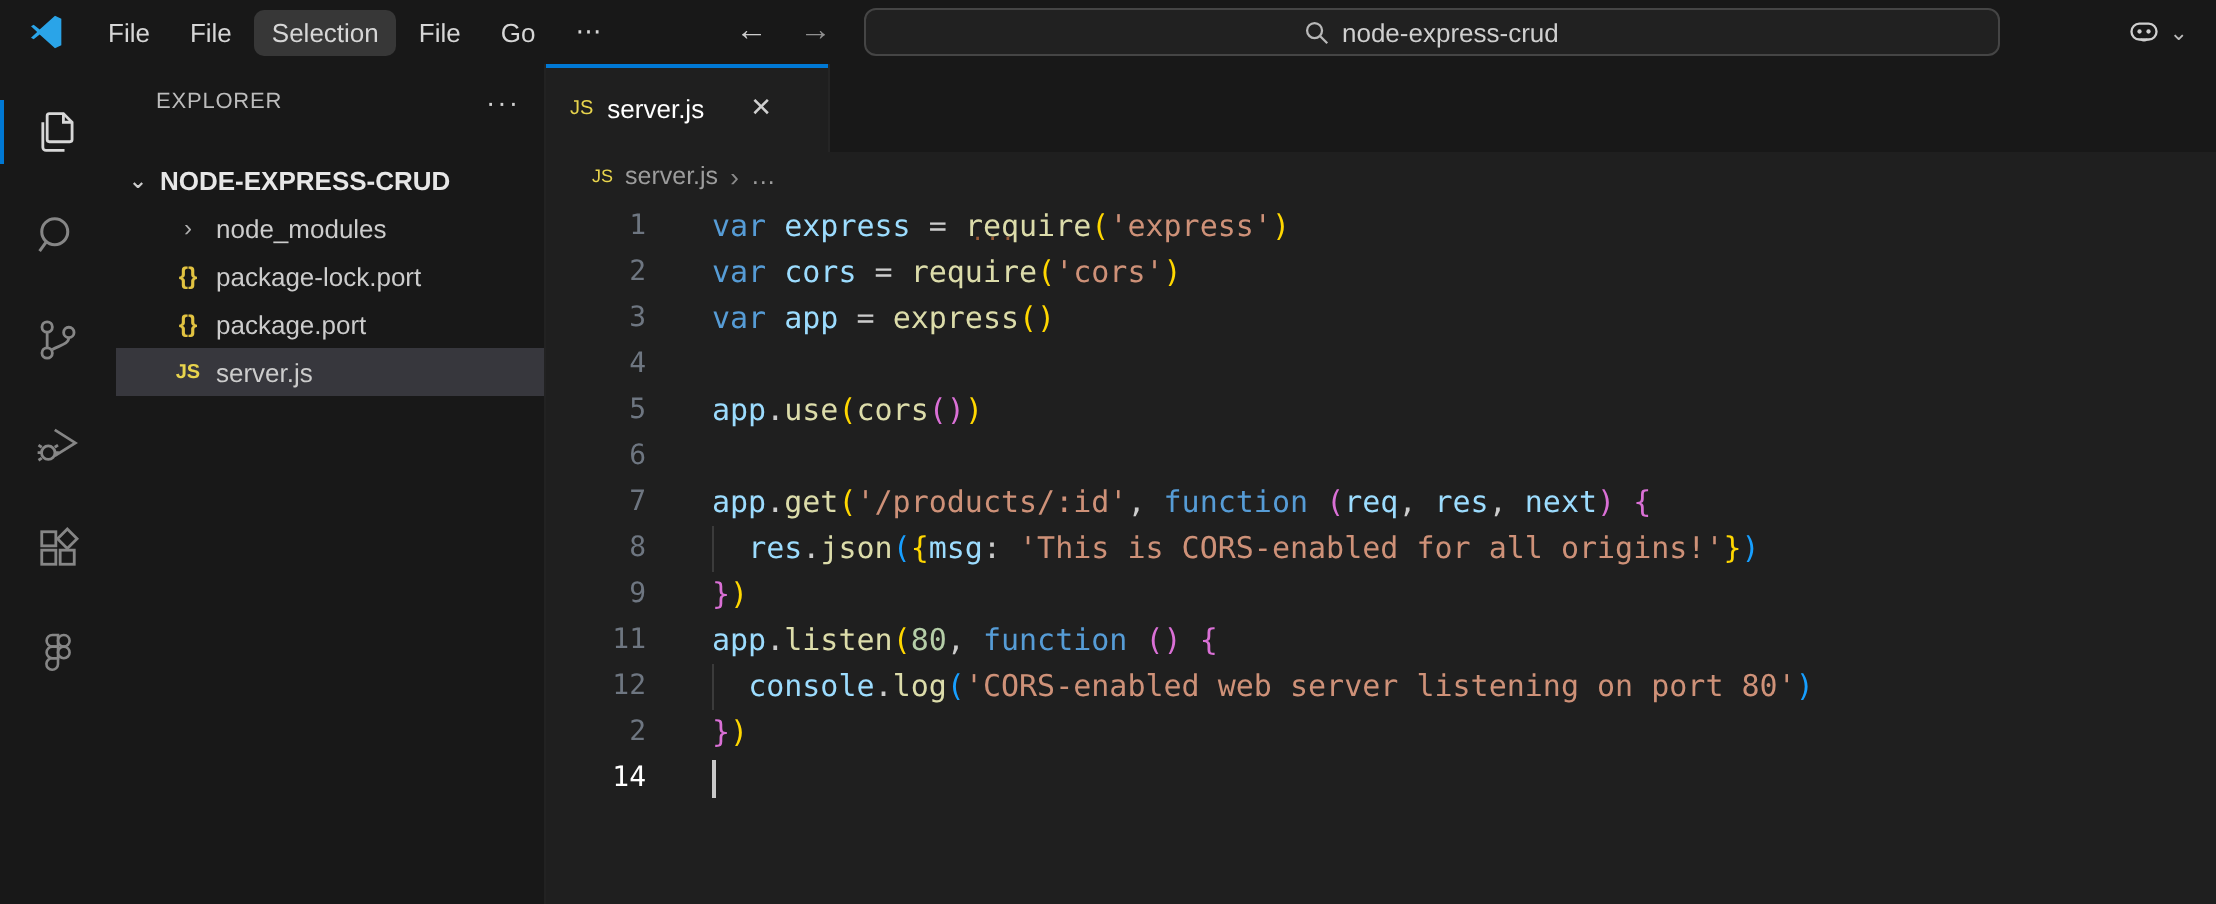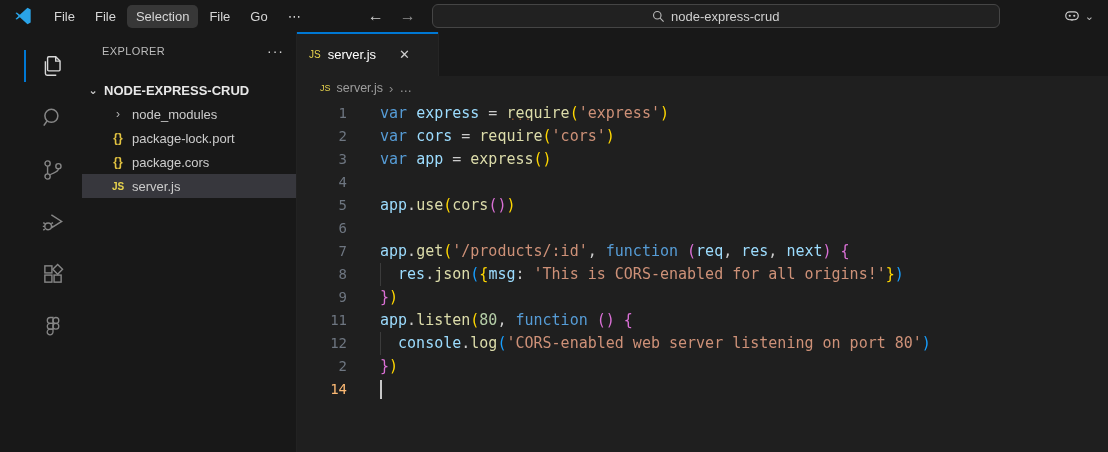--- a/index.html
+++ b/index.html
@@ -16,21 +16,21 @@
   .arrow-back { color:#cccccc; }
   .arrow-fwd  { color:#8f8f8f; }
   .command-center { width:568px; height:24px; margin-left:16px; background:#212121;
       border:1px solid #454545; border-radius:6px; display:flex; align-items:center;
       justify-content:center; gap:6px; color:#cfcfcf; font-size:13px; }
   .command-center svg { flex:none; }
   .right-tools { margin-left:auto; margin-right:14px; display:flex; align-items:center; gap:3px; color:#cfcfcf; }
   .chevron-small { font-size:11px; color:#bdbdbd; }
 
   
-  .main { display:flex; height:420px;margin-left:24px; }
+  .main { display:flex; height:420px; }
 
   
   .activitybar { width:58px; background:#181818; padding-top:8px; flex:none; }
   .activity-item { height:52px; display:flex; align-items:center; justify-content:center;
       color:#868686; position:relative; }
   .activity-item.active { color:#d7d7d7; }
   .activity-item.active::before { content:""; position:absolute; left:0; top:10px; bottom:10px;
       width:2px; background:var(--accent,#0078d4); }
 
   
@@ -58,21 +58,21 @@
   .breadcrumb { height:24px; display:flex; align-items:center; gap:6px; padding-left:23px;
       color:#9d9d9d; font-size:12.5px; flex:none; }
   .breadcrumb .icon-js { font-size:9px; }
   .bc-sep { font-size:13px; color:#8a8a8a; }
 
   
   .code-area { flex:1; overflow:hidden; font-family:"DejaVu Sans Mono","Liberation Mono",monospace;
       font-size:15px; padding-top:2px; }
   .code-line { display:flex; height:23px; line-height:23px; white-space:pre; }
   .ln { width:50px; text-align:right; color:#6e7681; flex:none; font-size:14px; }
-  .ln.active { color:#fdba74; }
+  .ln.active { color:#ffffff; }
   .lc { margin-left:33px; position:relative; }
   .indent-guide { position:absolute; left:0; top:0; bottom:0; width:1px; background:#3b3b3b; }
   .cursor { display:inline-block; width:1.5px; height:19px; background:#c8c8c8; vertical-align:middle; }
   .tk-hint { position:relative; }
   .tk-hint::after { content:"···"; position:absolute; left:3px; bottom:-9px; font-size:11px;
       letter-spacing:1px; color:#9a5b37; }
 </style>
 </head>
 <body>
 
@@ -173,21 +173,21 @@
     <div class="tree-item">
       <span class="tree-icon icon-chevron">›</span>
       <span>node_modules</span>
     </div>
     <div class="tree-item">
       <span class="tree-icon icon-json">{}</span>
       <span>package-lock.port</span>
     </div>
     <div class="tree-item">
       <span class="tree-icon icon-json">{}</span>
-      <span>package.cors</span>
+      <span>package.port</span>
     </div>
     <div class="tree-item selected">
       <span class="tree-icon icon-js">JS</span>
       <span>server.js</span>
     </div>
   </div>
 
   <div class="editor">
     <div class="tabbar">
       <div class="tab">

